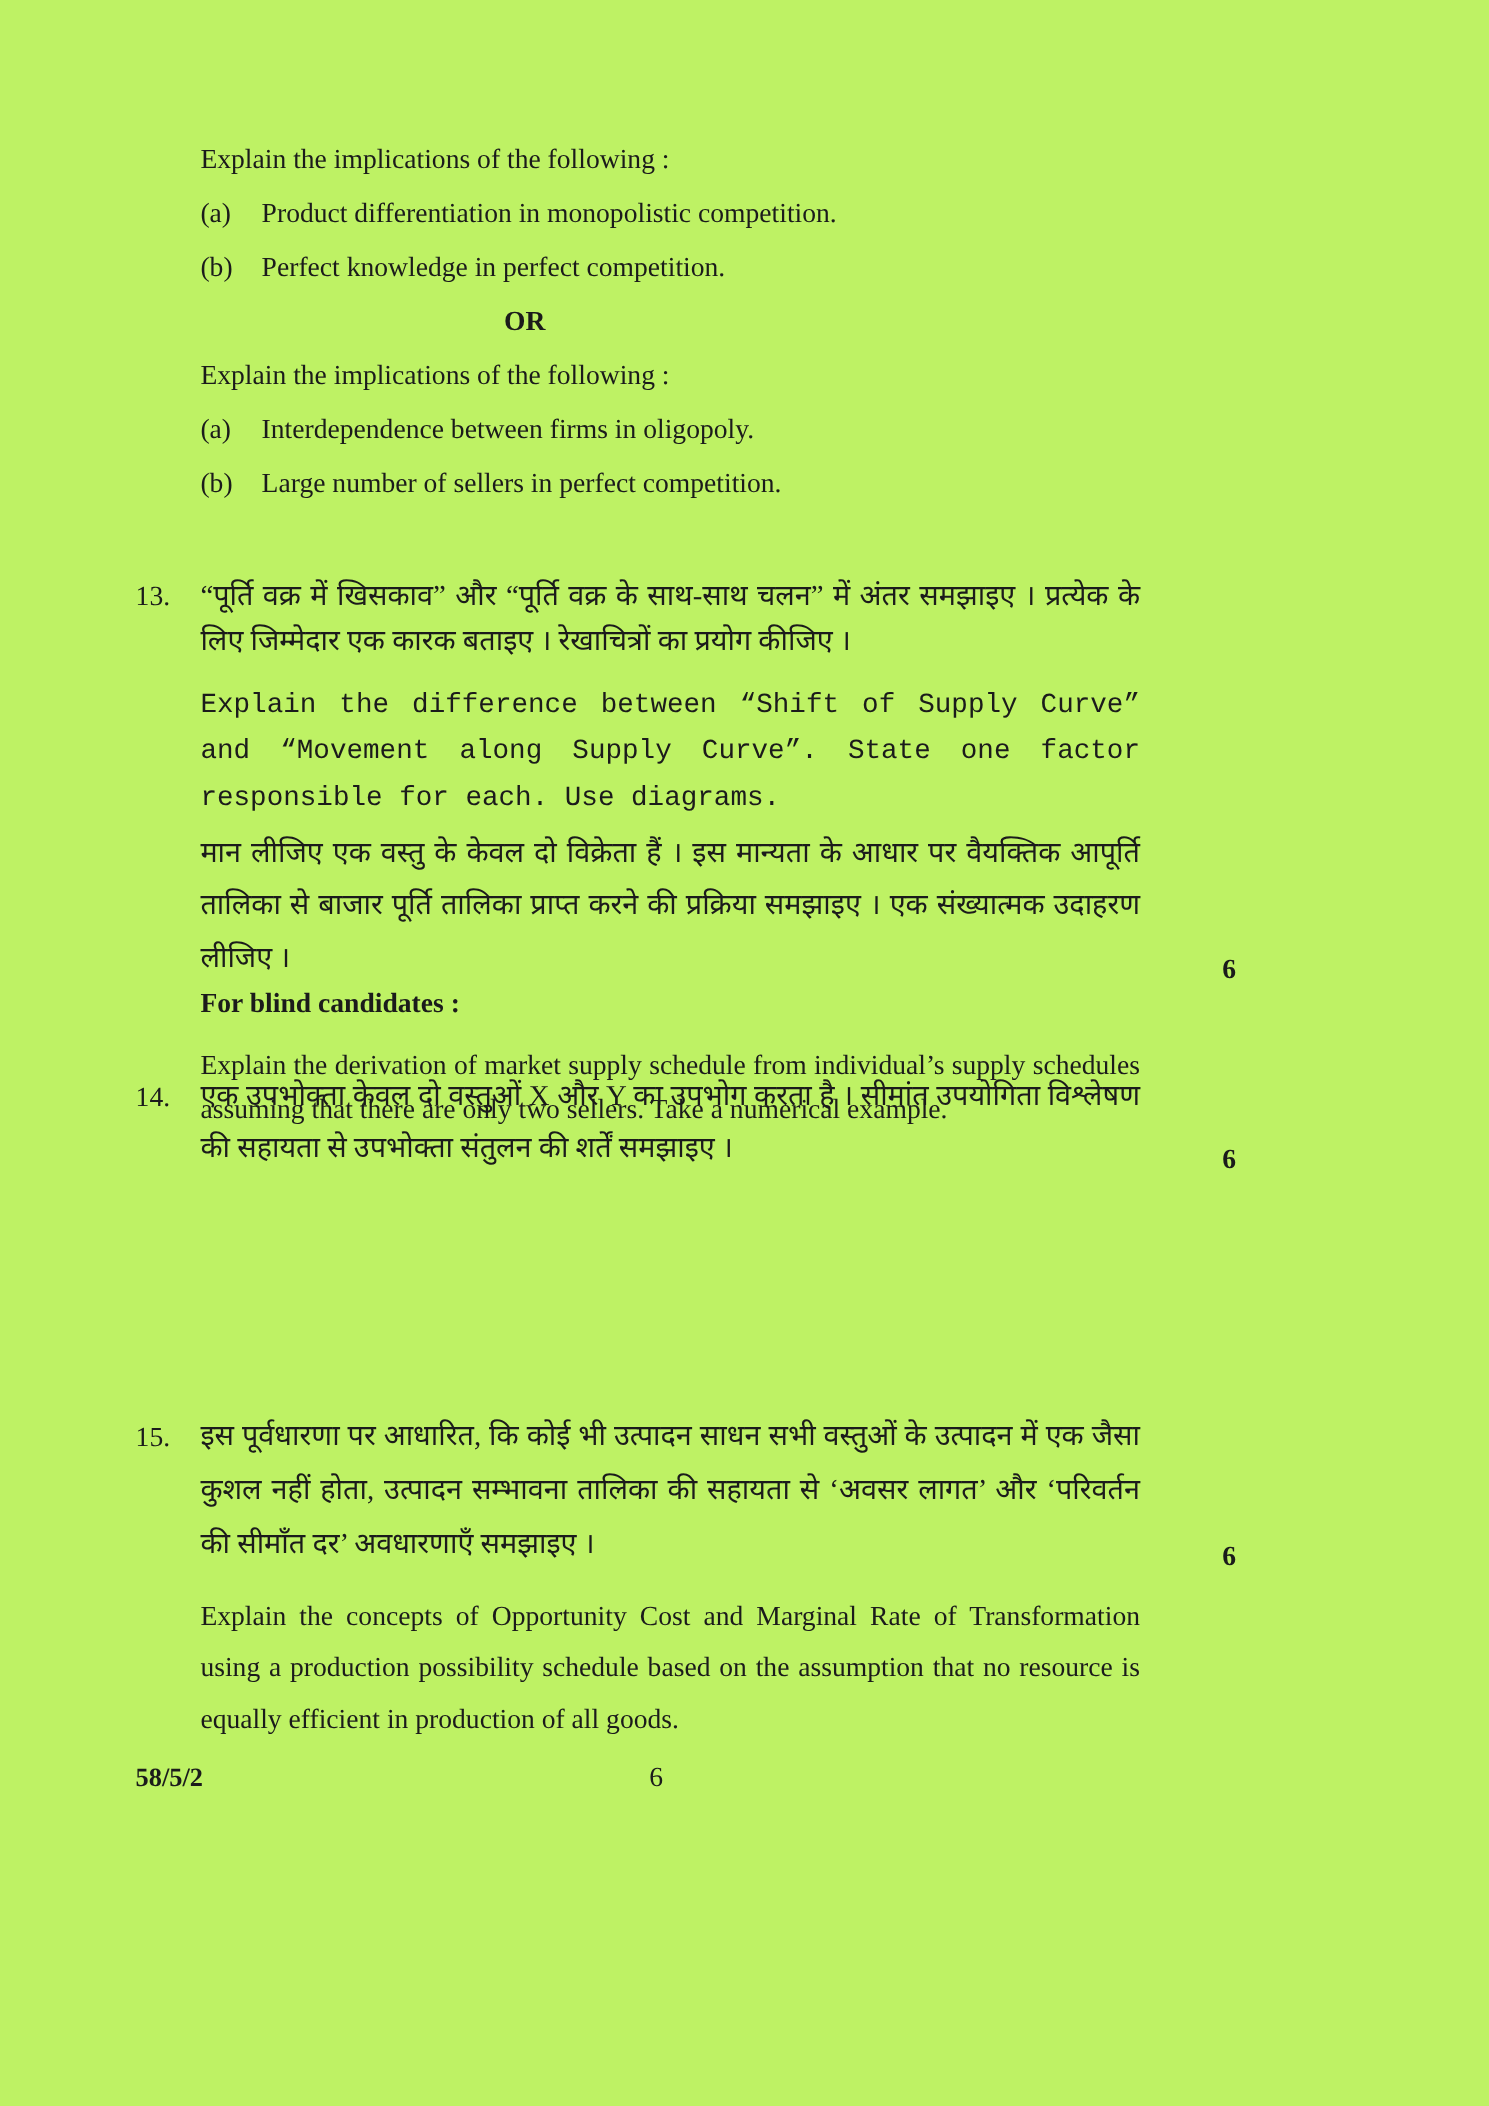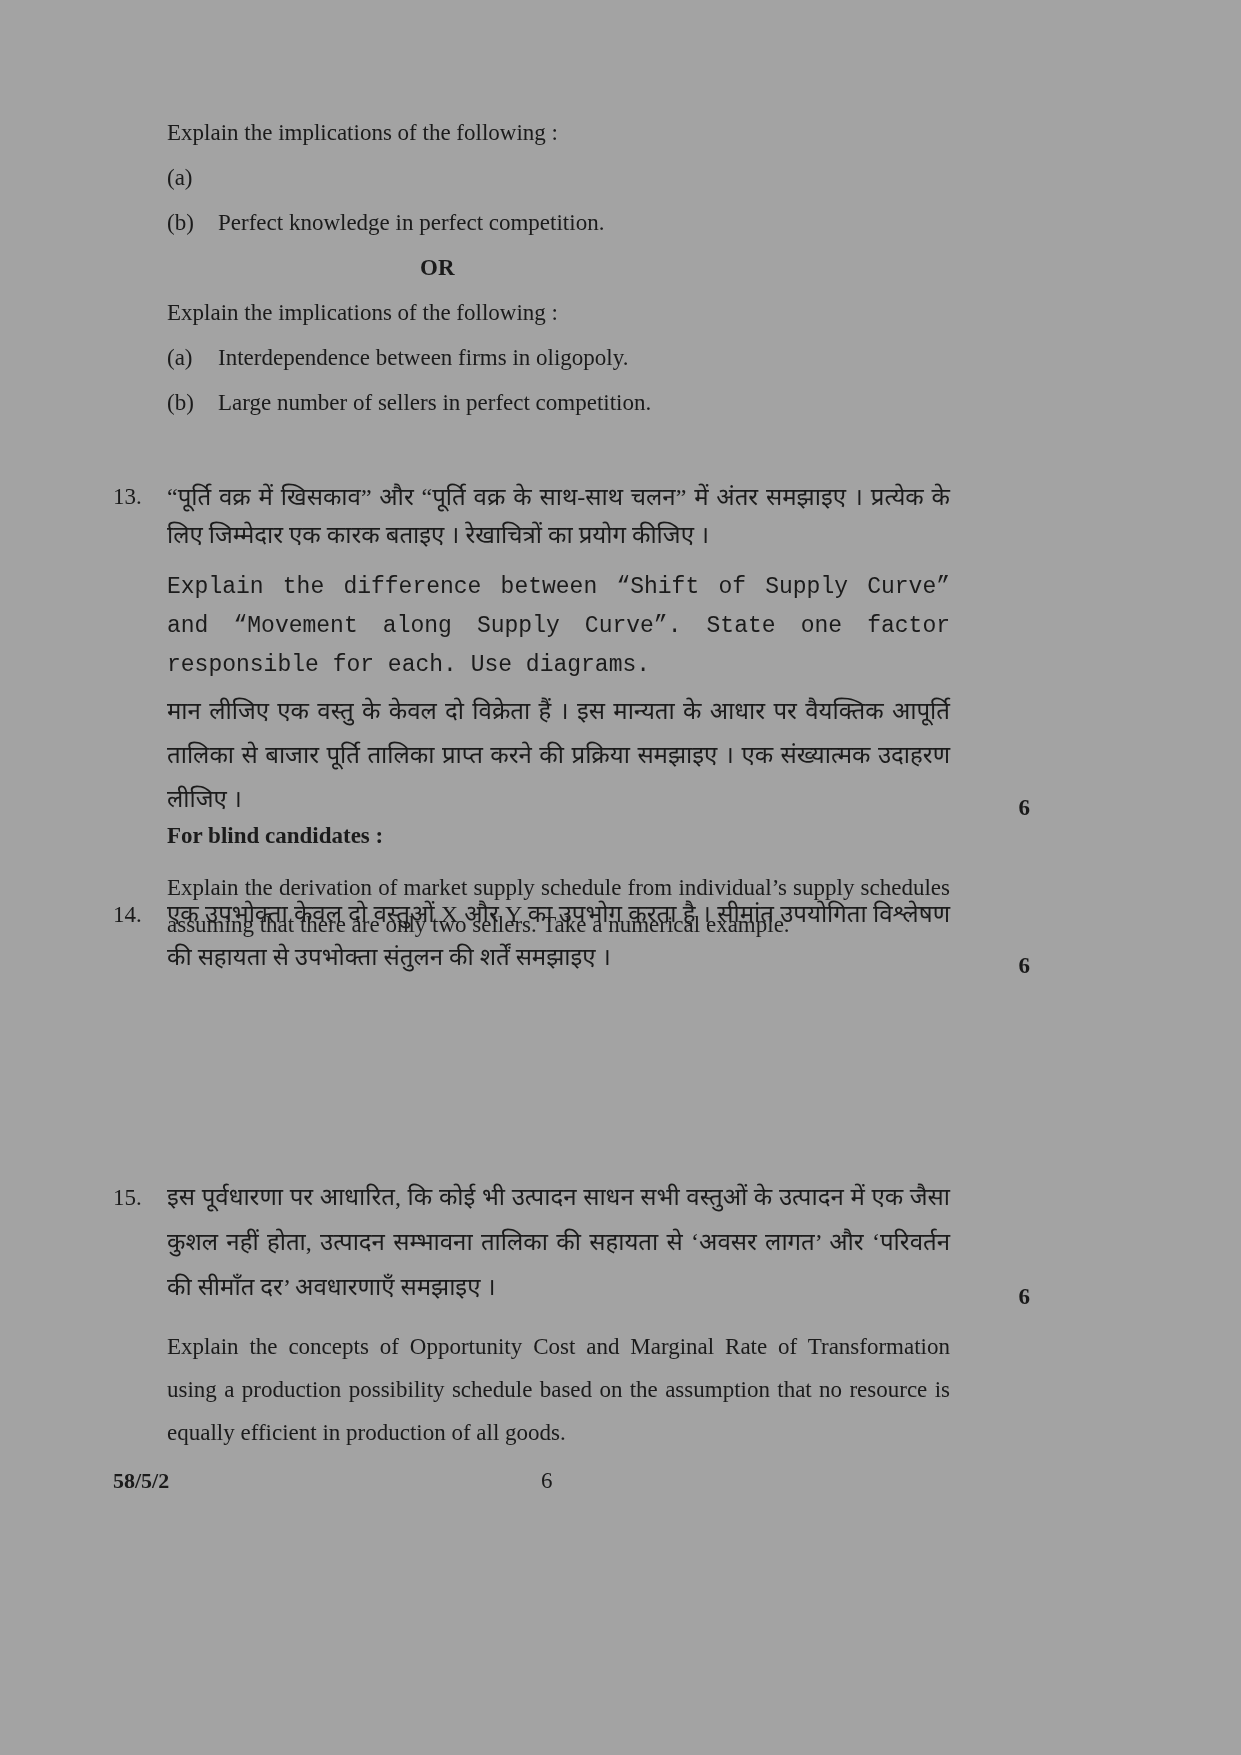--- a/index.html
+++ b/index.html
@@ -1,20 +1,20 @@
 <!DOCTYPE html>
 <html><head>
 <meta charset="utf-8">
 <style>
   html, body { margin: 0; padding: 0; background: #ffffff; }
   .page {
     position: relative;
     width: 1241px;
     height: 1755px;
-    background: #a3a3a3;
+    background: #bef264;
     color: #1b1b1b;
     font-family: "Liberation Serif", "DejaVu Serif", "DejaVu Sans", serif;
   }
 
   
   .intro {
     position: absolute;
     top: 110px;
     left: 167px;
     width: 800px;
@@ -92,20 +92,21 @@
 </style>
 </head>
 <body>
 
 <div class="page">
 
   <section class="intro">
     <div class="line">Explain the implications of the following :</div>
     <div class="item">
       <span class="lbl">(a)</span>
+      <span class="txt">Product differentiation in monopolistic competition.</span>
     </div>
     <div class="item">
       <span class="lbl">(b)</span>
       <span class="txt">Perfect knowledge in perfect competition.</span>
     </div>
     <div class="or-line">OR</div>
     <div class="line">Explain the implications of the following :</div>
     <div class="item">
       <span class="lbl">(a)</span>
       <span class="txt">Interdependence between firms in oligopoly.</span>

